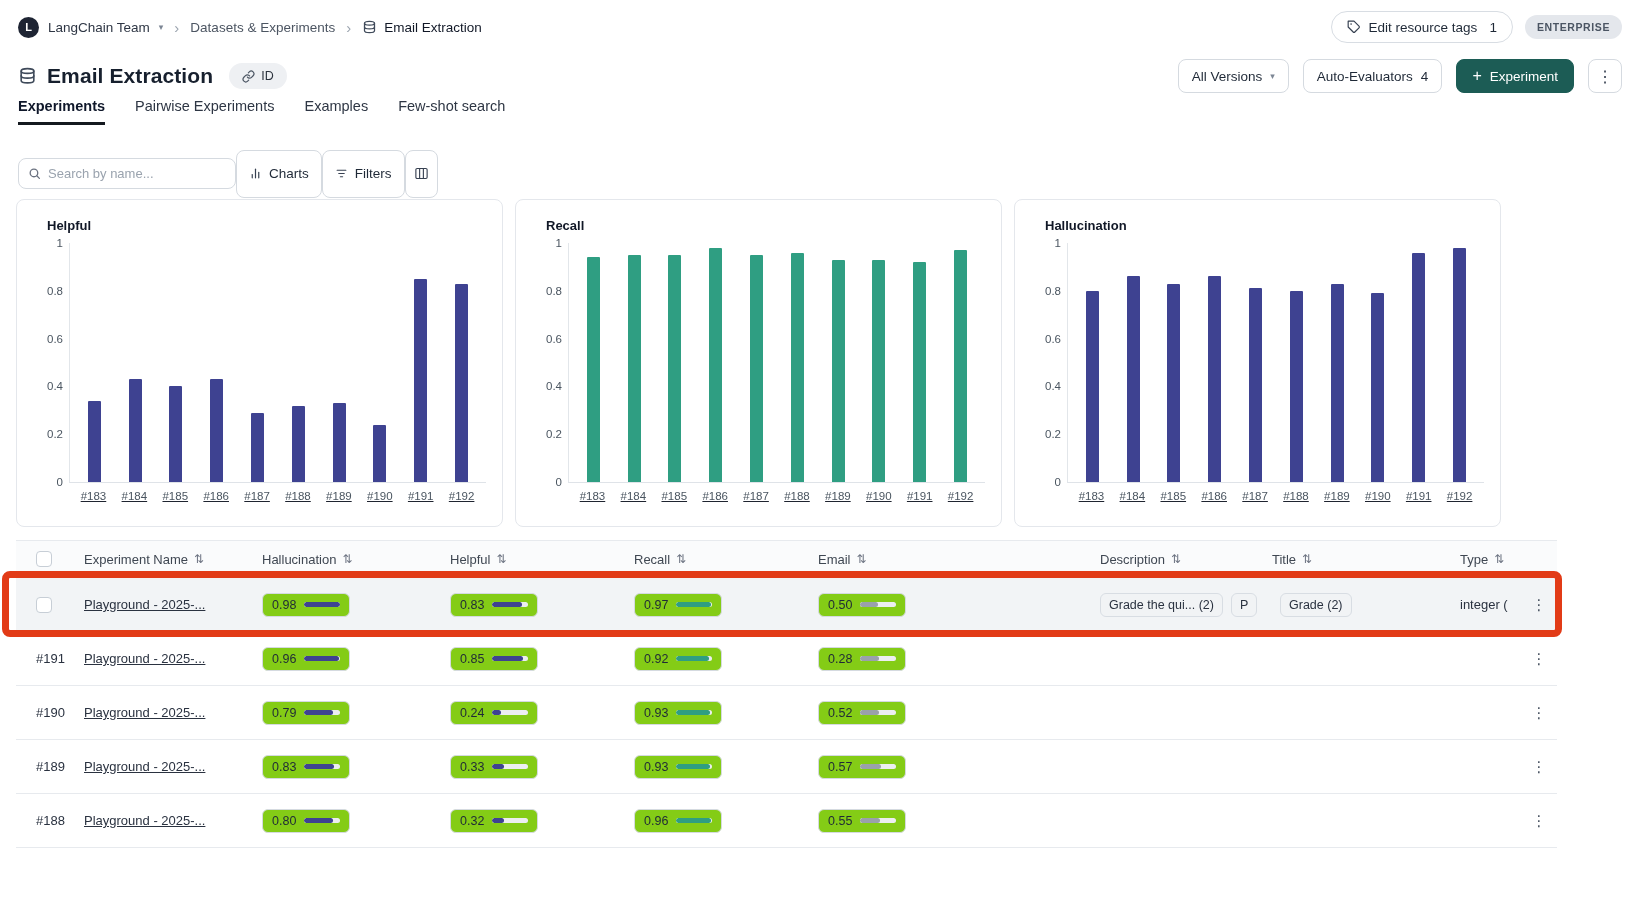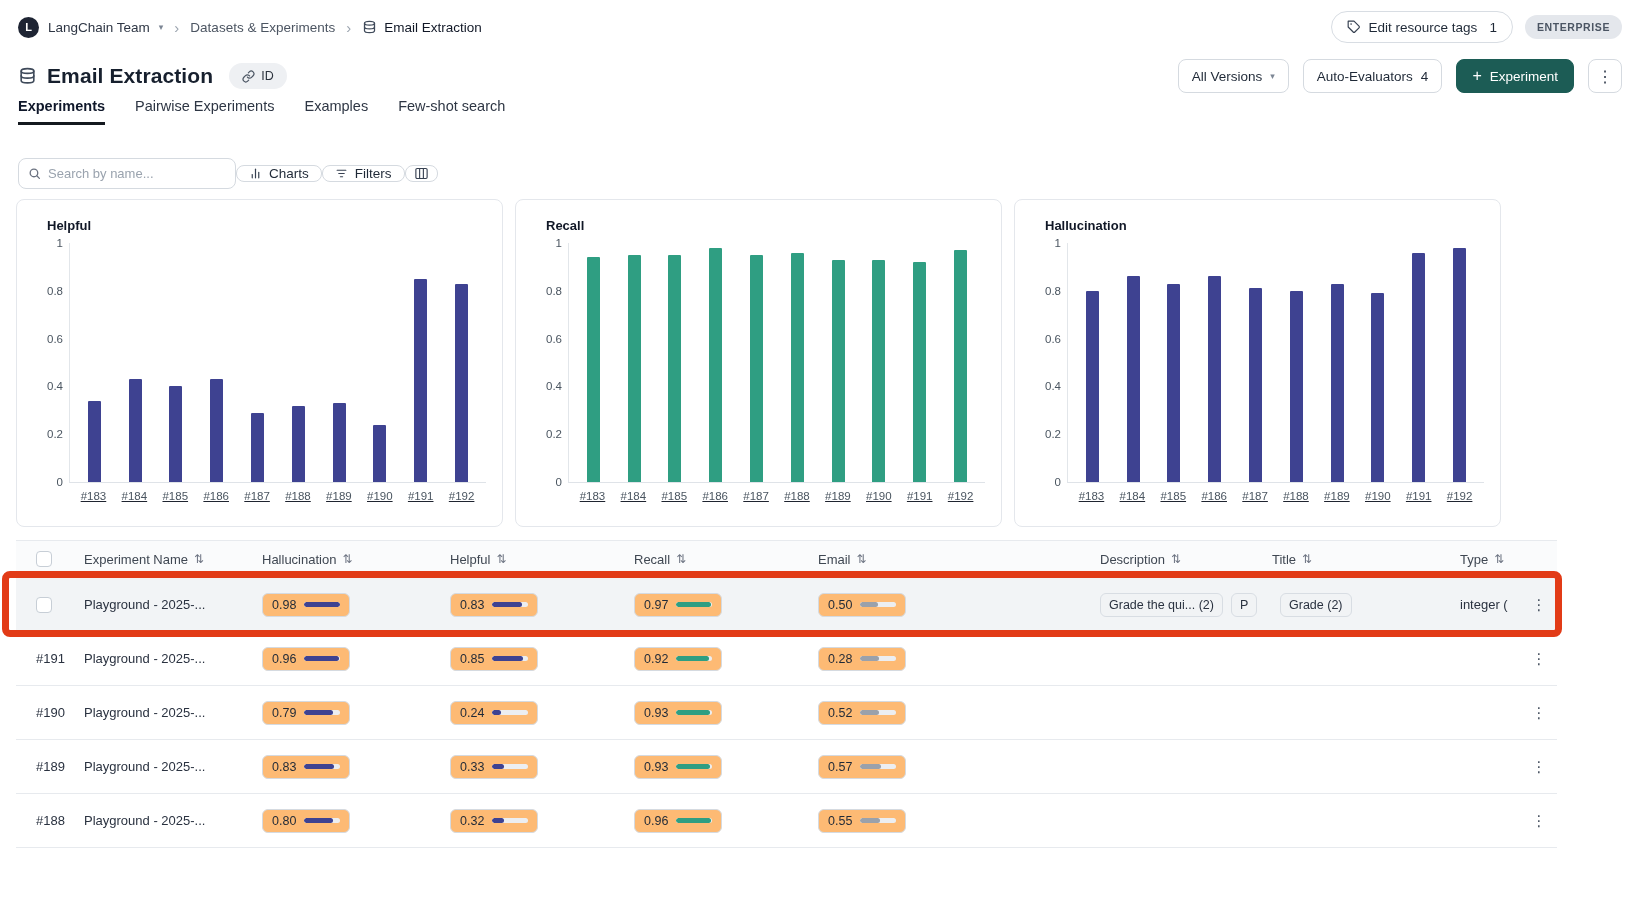--- a/index.html
+++ b/index.html
@@ -46,21 +46,21 @@
   .tab { font-size: 14.5px; color: #2e3644; padding-bottom: 11px; cursor: pointer; }
   .tab.active { font-weight: 700; color: #0f172a; border-bottom: 3px solid #14191f; padding-bottom: 8px; }
 
   
   .toolbar { margin: 20px 18px 0; display: flex; align-items: center; height: 31px; }
   .search-box { display: flex; align-items: center; width: 218px; height: 31px;
     border: 1px solid #d5dae0; border-radius: 8px; padding: 0 9px; gap: 7px; color: #6b7280; }
   .search-box input { border: none; outline: none; font-size: 13px; width: 100%;
     font-family: inherit; color: #1f2937; background: transparent; }
   .search-box input::placeholder { color: #9aa3ae; }
-  .tool-btn { display: flex; align-items: center; gap: 7px; height: 17px; padding: 0 12px;
+  .tool-btn { display: flex; align-items: center; gap: 7px; height: 48px; padding: 0 12px;
     border: 1px solid #d5dae0; border-radius: 8px; background: #fff; font-size: 13.5px; color: #1f2937; cursor: pointer; }
   .tool-btn.square { width: 33px; padding: 0; justify-content: center; }
 
   
   .charts { display: flex; gap: 12px; margin: 10px 0 0 16px; }
   .chart-card { width: 487px; height: 328px; border: 1px solid #e4e7ec; border-radius: 8px;
     padding: 16px 16px 10px; }
   .chart-title { font-size: 13px; font-weight: 700; color: #111827; margin: 2px 0 10px 14px; }
   .plot-wrap { margin-left: 36px; position: relative; }
   .plot { position: relative; height: 240px; border-left: 1px solid #e2e6ea; border-bottom: 1px solid #dfe3e8; }
@@ -76,23 +76,23 @@
   .table-wrap { margin: 13px 0 0 16px; width: 1541px; }
   .trow { display: grid; grid-template-columns: 68px 178px 188px 184px 184px 282px 172px 188px 1fr 36px;
     align-items: center; }
   .thead { height: 38px; background: #fafbfc; border-top: 1px solid #e7eaee; border-bottom: 1px solid #e7eaee; }
   .th { display: flex; align-items: center; gap: 6px; font-size: 13px; font-weight: 500; color: #3f4752; cursor: pointer; }
   .sort-glyph { color: #6b7280; font-size: 12px; }
   .tbody-row { height: 54px; border-bottom: 1px solid #e7eaee; font-size: 13px; color: #2a3240; cursor: pointer; }
   .tbody-row.highlighted { background: #f2f4f6; }
   .cell-num { padding-left: 20px; color: #2a3240; }
   .checkbox { width: 16px; height: 16px; border: 1.5px solid #c7ced6; border-radius: 4px; background: #fff; cursor: pointer; }
-  .cell-name { white-space: nowrap; overflow: hidden; text-overflow: ellipsis; padding-right: 10px; }
+  .cell-name { white-space: nowrap; overflow: hidden; text-overflow: ellipsis; padding-right: 10px; text-decoration: underline; }
   .metric-pill { display: inline-flex; align-items: center; gap: 8px; border: 1px solid #d5dae0;
-    border-radius: 6px; padding: 4px 9px; font-size: 12.5px; color: #1f2937; background: #fdba74; }
+    border-radius: 6px; padding: 4px 9px; font-size: 12.5px; color: #1f2937; background: #84cc16; }
   .mini-track { width: 36px; height: 5px; border-radius: 3px; background: #eceef1; overflow: hidden; }
   .mini-fill { height: 100%; border-radius: 3px; }
   .tag-pill { display: inline-flex; align-items: center; background: #f1f3f5; border: 1px solid #d8dde3;
     border-radius: 6px; padding: 4px 8px; font-size: 12.5px; color: #2a3240; white-space: nowrap; }
   .cell-desc { display: flex; gap: 8px; align-items: center; overflow: hidden; }
   .cell-title { padding-left: 8px; }
   .cell-type { white-space: nowrap; overflow: hidden; }
   .cell-kebab { text-align: center; font-size: 15px; color: #4b5563; cursor: pointer; }
 
   

